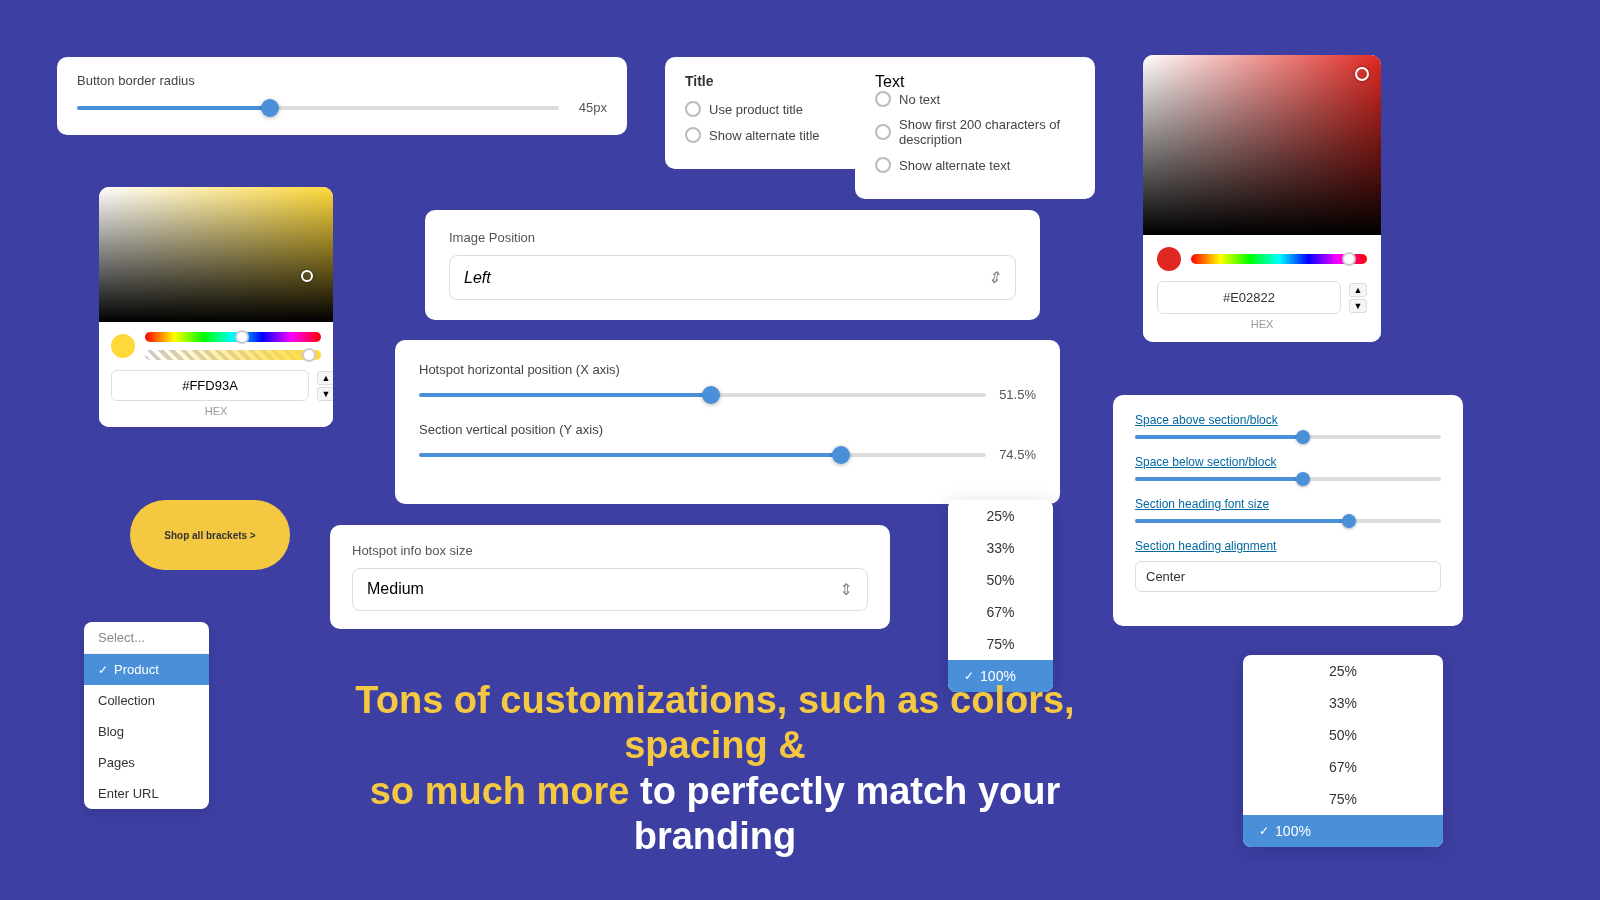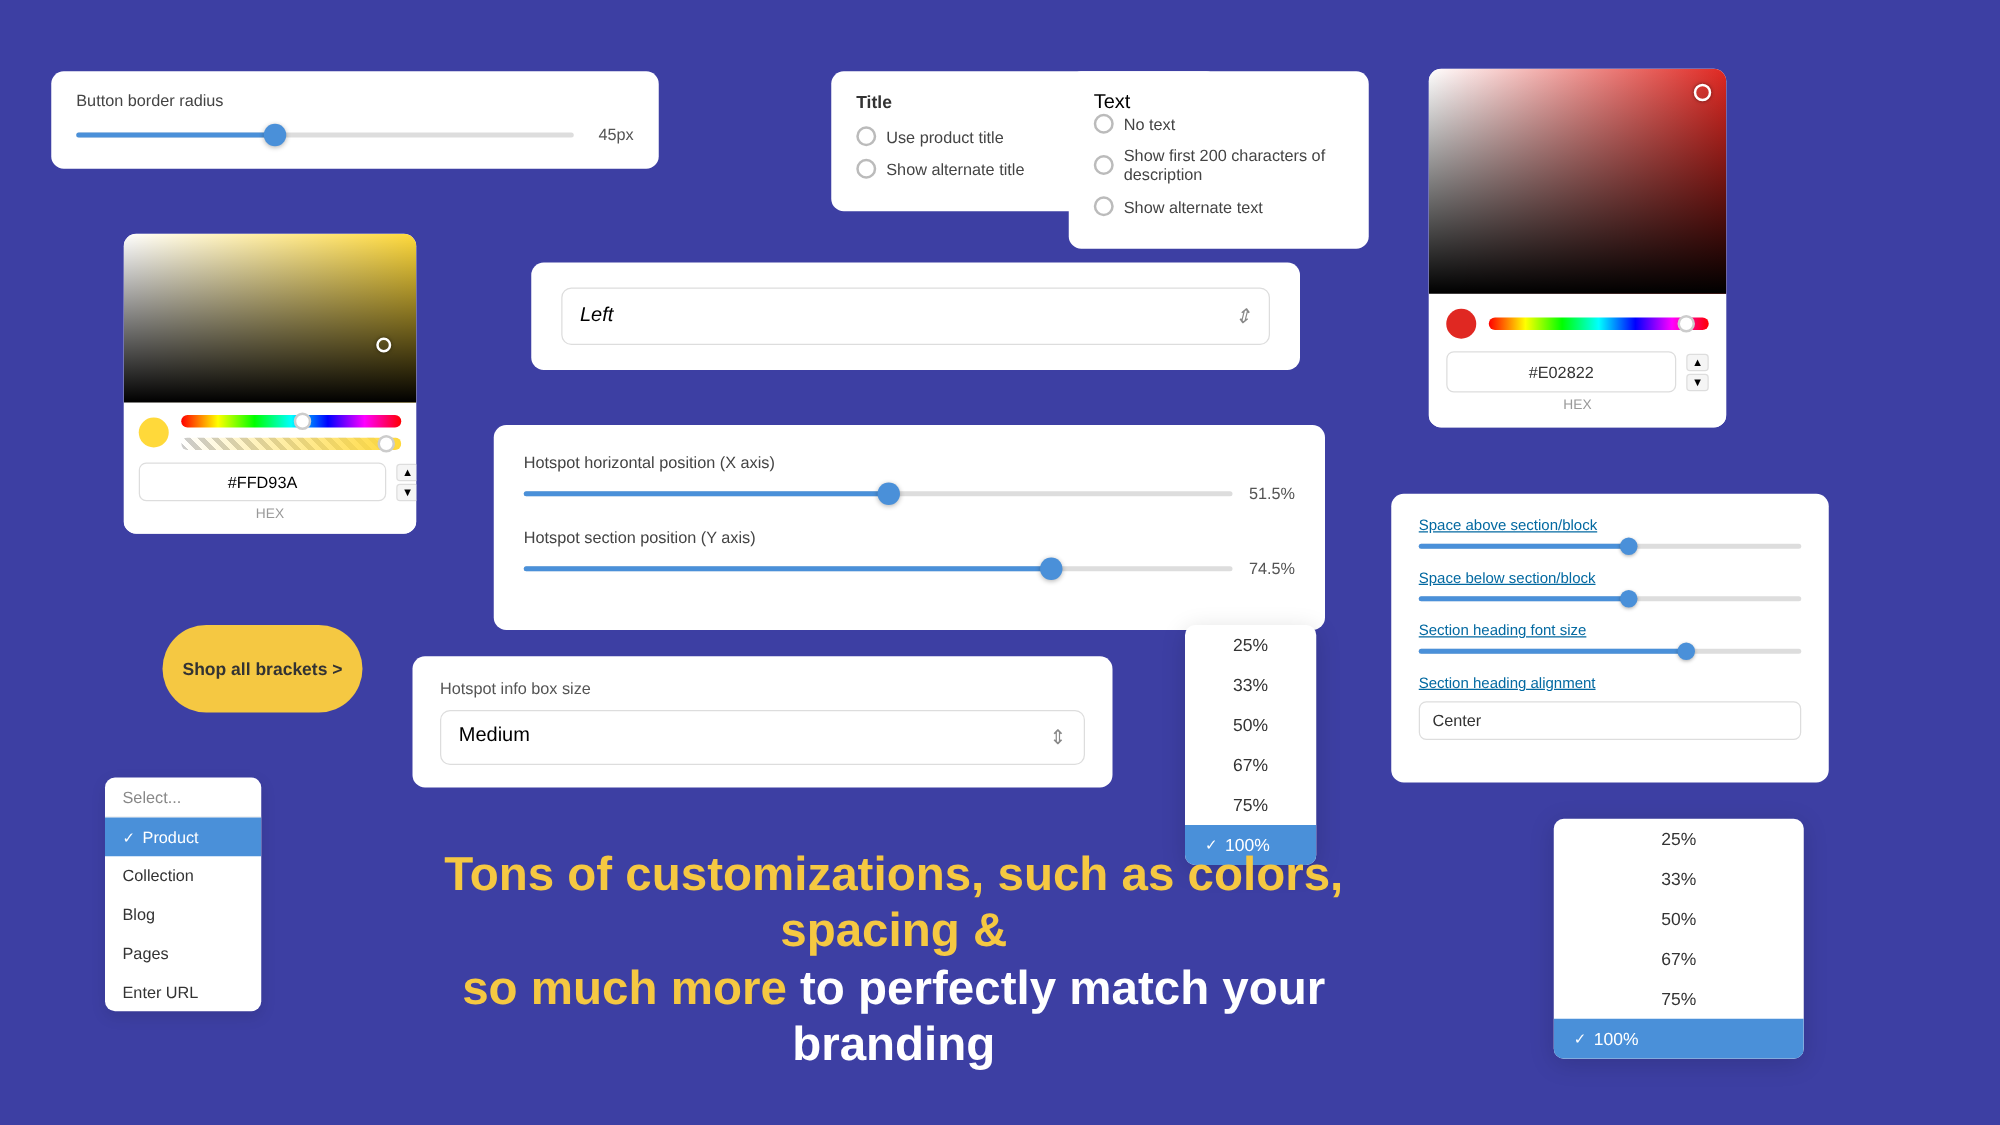--- a/index.html
+++ b/index.html
@@ -15,22 +15,22 @@
     
     .card {
       background: #fff;
       border-radius: 10px;
       padding: 18px 20px;
       position: absolute;
     }
 
     
     .card-border-radius {
-      left: 41px; top: 57px;
-      width: 486px;
+      left: 57px; top: 57px;
+      width: 570px;
       padding: 16px 20px 20px;
     }
     .card-border-radius .label {
       font-size: 13px;
       color: #444;
       margin-bottom: 12px;
     }
     .slider-row {
       display: flex;
       align-items: center;
@@ -295,21 +295,21 @@
       height: 70px;
       background: #f5c842;
       border-radius: 40px;
       display: flex;
       align-items: center;
       justify-content: center;
       cursor: pointer;
       position: absolute;
     }
     .btn-shop-text {
-      font-size: 14px;
+      font-size: 10px;
       font-weight: 700;
       color: #333;
       text-align: center;
       padding: 0 12px;
     }
 
     
     .card-hotspot-size {
       left: 330px; top: 525px;
       width: 560px;
@@ -542,36 +542,37 @@
       <div class="hex-arrows">
         <div class="hex-arrow">▲</div>
         <div class="hex-arrow">▼</div>
       </div>
     </div>
     <div class="hex-label">HEX</div>
   </div>
 </div>
 
 <div class="card card-image-pos">
+  <div class="card-label">Image Position</div>
   <div style="display:flex;align-items:center;justify-content:space-between;border:1px solid #ddd;border-radius:8px;padding:12px 14px;font-style:italic;">
     <span>Left</span>
     <span class="select-arrows">⇕</span>
   </div>
 </div>
 
 <div class="card card-hotspot">
   <div class="hotspot-label">Hotspot horizontal position (X axis)</div>
   <div class="hotspot-slider-row">
     <div class="slider-track-container">
       <div class="slider-fill" style="width:51.5%"></div>
       <div class="slider-thumb" style="left:51.5%"></div>
     </div>
     <span class="slider-value">51.5%</span>
   </div>
-  <div class="hotspot-label">Hotspot section position (Y axis)</div>
+  <div class="hotspot-label">Section vertical position (Y axis)</div>
   <div class="hotspot-slider-row">
     <div class="slider-track-container">
       <div class="slider-fill" style="width:74.5%"></div>
       <div class="slider-thumb" style="left:74.5%"></div>
     </div>
     <span class="slider-value">74.5%</span>
   </div>
 </div>
 
 <div class="btn-shop">

